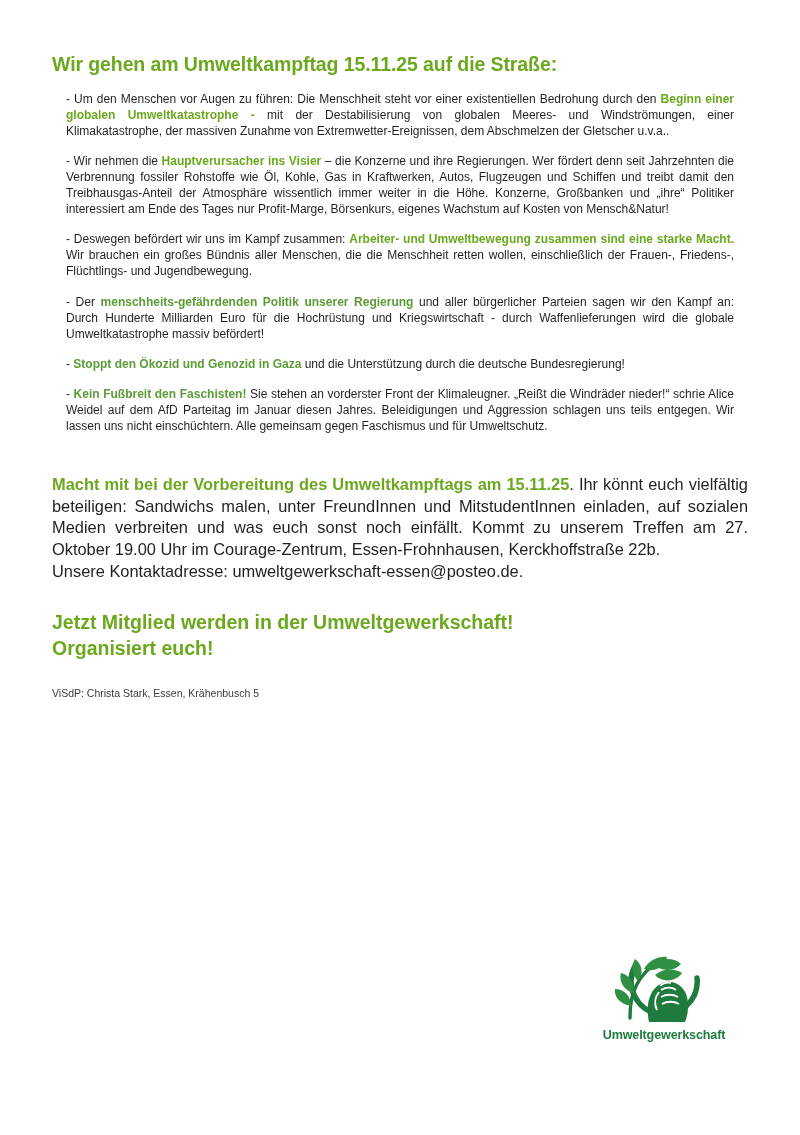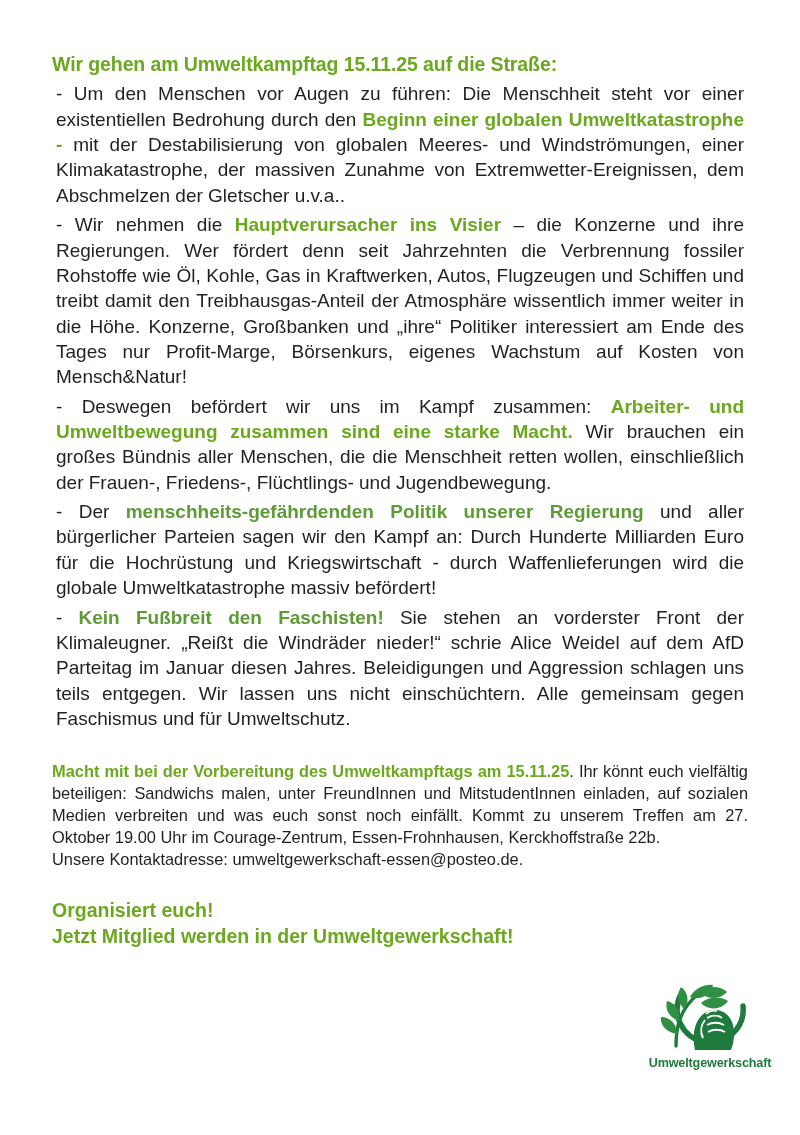--- a/index.html
+++ b/index.html
@@ -33,23 +33,23 @@
   
   h1.headline {
     font-size: 19.5px;
     line-height: 1.30;
     font-weight: bold;
     color: #6ba81e;
     margin: 0 0 2px 0;
     letter-spacing: -0.1px;
   }
   p.body {
-    font-size: 19px;
+    font-size: 12px;
     line-height: 1.335;
-    margin: 4px;
+    margin: 14px;
     text-align: justify;
     text-justify: inter-word;
     color: #231f20;
     hyphens: manual;
   }
   p.body.last-left {
     text-align: left;
   }
   .g-light { color: #6ba81e; font-weight: bold; }
   .g-mid   { color: #5c9b35; font-weight: bold; }
@@ -78,24 +78,23 @@
     font-size: 10.5px;
     color: #3a3a3a;
     margin: 0;
     line-height: 1.3;
   }
 
   
   .logo-wrap {
     position: absolute;
     left: 597px;
-    top: 980px;
+    top: 952px;
     width: 134px;
     height: 104px;
-    margin-left: 46px;
   }
   .logo-mark {
     width: 134px;
     height: 78px;
     display: block;
   }
   .logo-text {
     text-align: center;
     font-size: 12.6px;
     font-weight: bold;
@@ -109,34 +108,36 @@
 
 <div class="page">
   <div class="content">
 
     <h1 class="headline">Wir gehen am Umweltkampftag 15.11.25 auf die Straße:</h1>
 
     <p class="body" id="p1"><span>- Um den Menschen vor Augen zu führen: Die Menschheit steht vor einer existentiellen Bedrohung durch den </span><span class="g-light">Beginn einer globalen Umweltkatastrophe -</span><span> mit der Destabilisierung von globalen Meeres- und Windströmungen, einer Klimakatastrophe, der massiven Zunahme von Extremwetter-Ereignissen, dem Abschmelzen der Gletscher u.v.a..</span></p>
     <p class="body" id="p2"><span>- Wir nehmen die </span><span class="g-light">Hauptverursacher ins Visier</span><span> – die Konzerne und ihre Regierungen. Wer fördert denn seit Jahrzehnten die Verbrennung fossiler Rohstoffe wie Öl, Kohle, Gas in Kraftwerken, Autos, Flugzeugen und Schiffen und treibt damit den Treibhausgas-Anteil der Atmosphäre wissentlich immer weiter in die Höhe. Konzerne, Großbanken und „ihre“ Politiker interessiert am Ende des Tages nur Profit-Marge, Börsenkurs, eigenes Wachstum auf Kosten von Mensch&amp;Natur!</span></p>
     <p class="body" id="p3"><span>- Deswegen befördert wir uns im Kampf zusammen: </span><span class="g-light">Arbeiter- und Umweltbewegung zusammen sind eine starke Macht.</span><span> Wir brauchen ein großes Bündnis aller Menschen, die die Menschheit retten wollen, einschließlich der Frauen-, Friedens-, Flüchtlings- und Jugendbewegung.</span></p>
     <p class="body" id="p4"><span>- Der </span><span class="g-mid">menschheits-gefährdenden Politik unserer Regierung</span><span> und aller bürgerlicher Parteien sagen wir den Kampf an: Durch Hunderte Milliarden Euro für die Hochrüstung und Kriegswirtschaft - durch Waffenlieferungen wird die globale Umweltkatastrophe massiv befördert!</span></p>
+    <p class="body" id="p5"><span>- </span><span class="g-mid">Stoppt den Ökozid und Genozid in Gaza</span><span> und die Unterstützung durch die deutsche Bundesregierung!</span></p>
     <p class="body" id="p6"><span>- </span><span class="g-mid">Kein Fußbreit den Faschisten!</span><span> Sie stehen an vorderster Front der Klimaleugner. „Reißt die Windräder nieder!“ schrie Alice Weidel auf dem AfD Parteitag im Januar diesen Jahres. Beleidigungen und Aggression schlagen uns teils entgegen. Wir lassen uns nicht einschüchtern. Alle gemeinsam gegen Faschismus und für Umweltschutz.</span></p>
 
     <div class="spacer-block"></div>
 
     <p class="callout" id="p8"><span class="g-light">Macht mit bei der Vorbereitung des Umweltkampftags am 15.11.25</span><span>. Ihr könnt euch vielfältig beteiligen: </span><span class="blk-bold">Sandwichs malen, unter FreundInnen und MitstudentInnen einladen, auf sozialen Medien verbreiten</span><span> und was euch sonst noch einfällt. </span><span class="blk-bold">Kommt zu unserem Treffen am 27. Oktober 19.00 Uhr</span><span> im Courage-Zentrum, Essen-Frohnhausen, Kerckhoffstraße 22b.</span></p>
     <p class="callout noj">Unsere Kontaktadresse: umweltgewerkschaft-essen@posteo.de.</p>
 
     <div class="spacer-block"></div>
 
+    <h2 class="slogan">Jetzt Mitglied werden in der Umweltgewerkschaft!</h2>
     <h2 class="slogan">Organisiert euch!</h2>
-    <h2 class="slogan">Jetzt Mitglied werden in der Umweltgewerkschaft!</h2>
 
     <div style="height:26px"></div>
 
+    <p class="impressum">ViSdP: Christa Stark, Essen, Krähenbusch 5</p>
   </div>
 
   <div class="logo-wrap">
     <svg class="logo-mark" viewBox="0 0 134 78" xmlns="http://www.w3.org/2000/svg">
 
       <path d="M 38 14 A 33 33 0 1 0 100 26" fill="none" stroke="#1f7a3d" stroke-width="5.5" stroke-linecap="round"></path>
 
       <path d="M 33 66 C 33 48, 36 30, 55 14" fill="none" stroke="#1f7a3d" stroke-width="3.4" stroke-linecap="round"></path>
 
       <path d="M 34 54 C 22 52, 17 44, 18 37 C 27 37, 34 44, 34 54 Z" fill="#2f8f43"></path>

